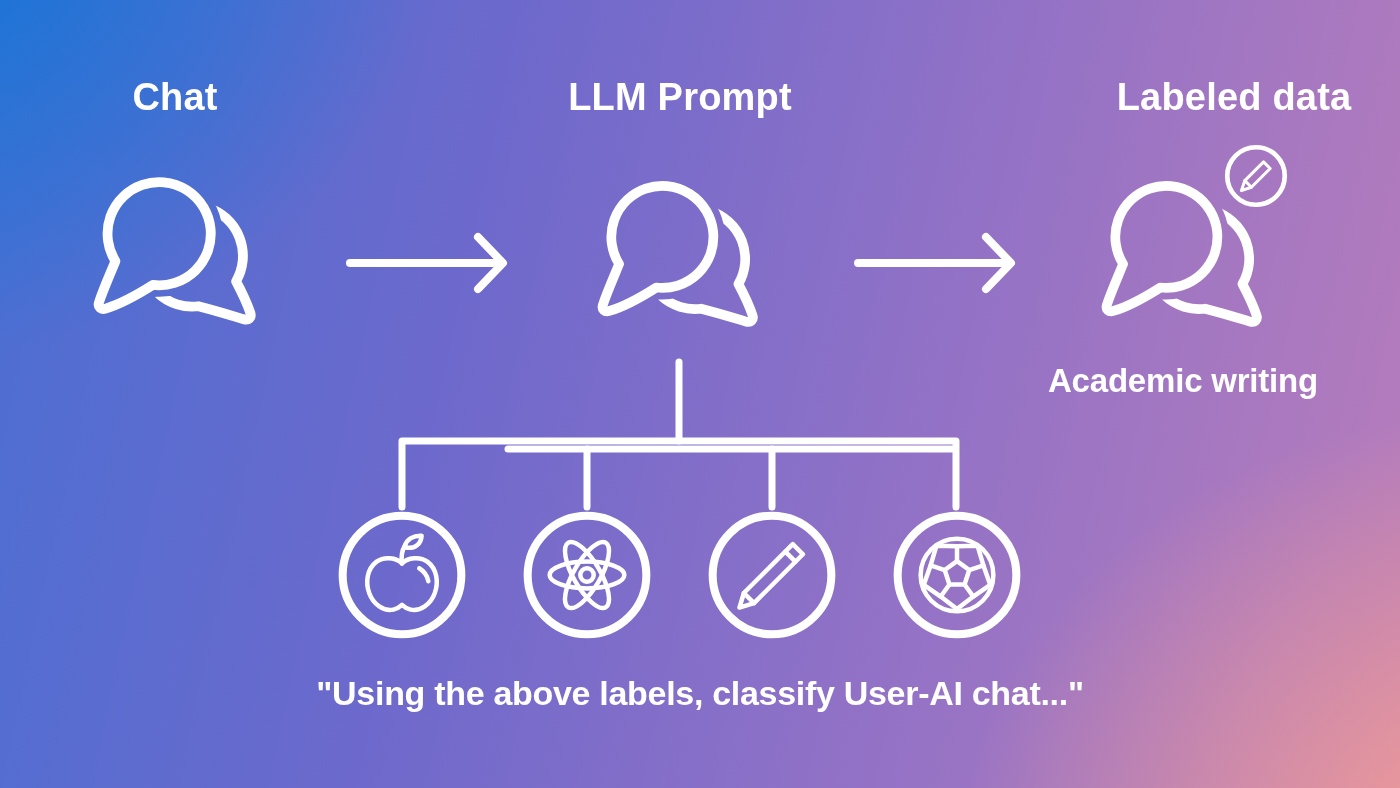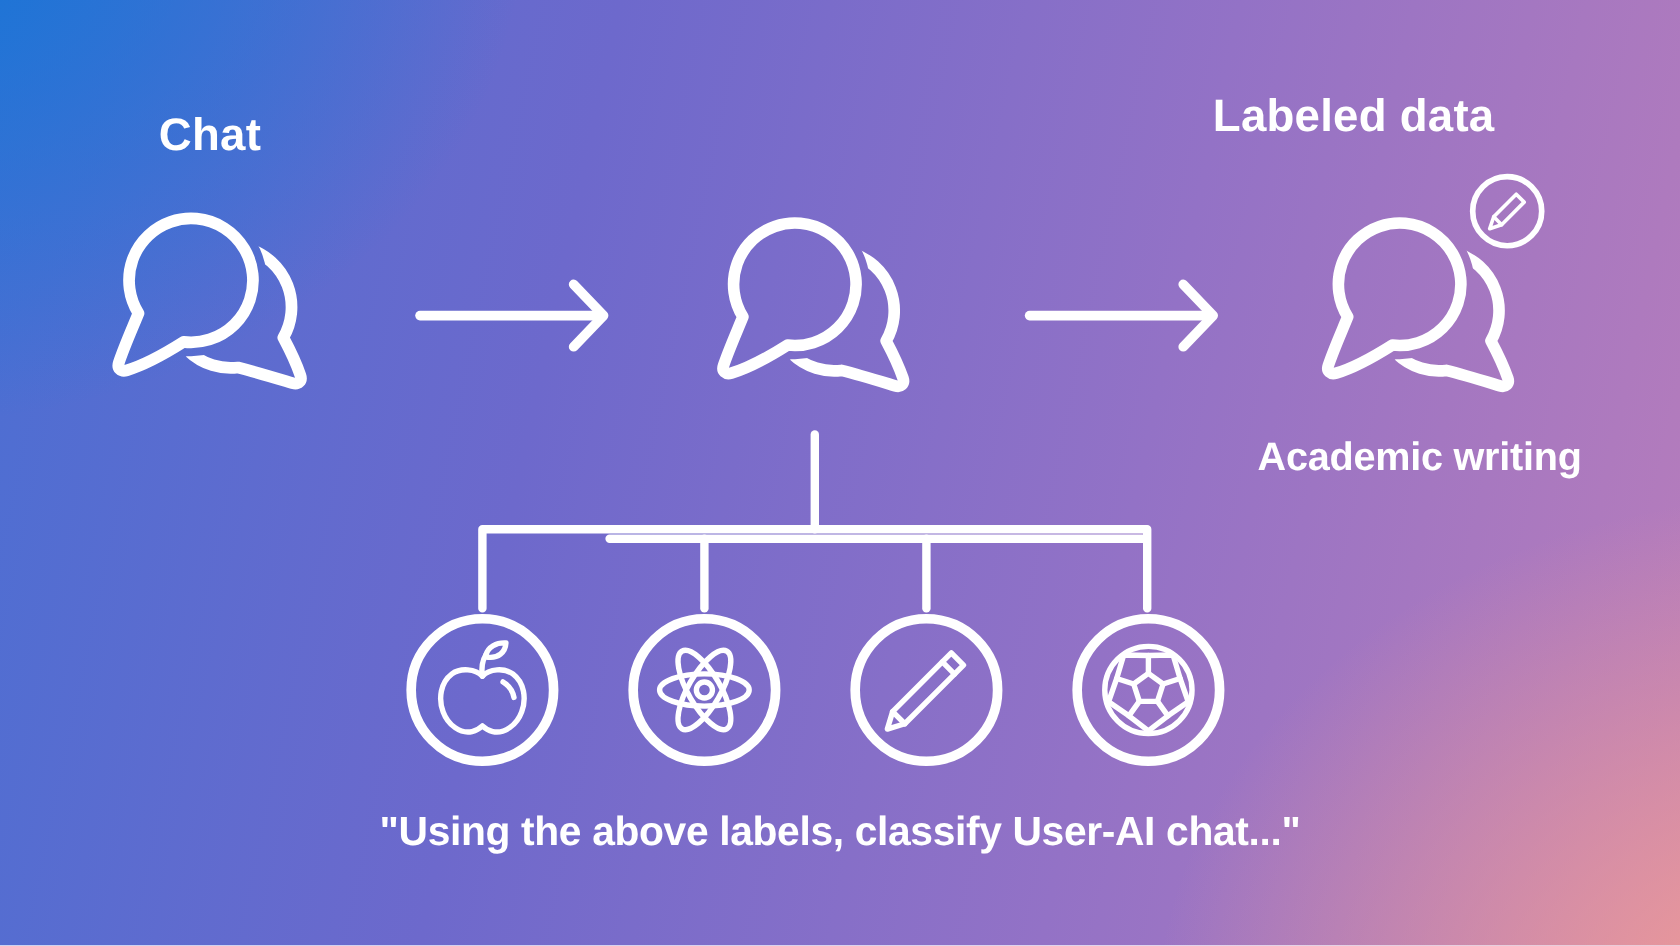--- a/index.html
+++ b/index.html
@@ -80,30 +80,31 @@
 
     <g class="stroke-icon" stroke-width="7">
       <path d="M 679,362 L 679,441"></path>
       <path d="M 402,507 L 402,441 L 956,441 L 956,507"></path>
       <path d="M 508,449 L 952,449"></path>
       <path d="M 587,449 L 587,507"></path>
       <path d="M 772,449 L 772,507"></path>
     </g>
   </svg>
 
-  <div class="stage-label" style="left:55px; top:76px; width:240px;margin-top:16px;">Chat</div>
+  <div class="stage-label" style="left:55px; top:76px; width:240px;">Chat</div>
   <svg class="abs" width="178" height="178" viewBox="0 0 100 100" style="left:88px; top:166px;">
     <use href="#chat-bubbles"></use>
   </svg>
 
+  <div class="stage-label" style="left:540px; top:76px; width:280px;">LLM Prompt</div>
   <svg class="abs" width="176" height="176" viewBox="0 0 100 100" style="left:592px; top:170px;">
     <use href="#chat-bubbles"></use>
   </svg>
 
-  <div class="stage-label" style="left:983px; top:76px; width:290px;text-align:center;">Labeled data</div>
+  <div class="stage-label" style="left:1089px; top:76px; width:290px;text-align:center;">Labeled data</div>
   <svg class="abs" width="176" height="176" viewBox="0 0 100 100" style="left:1096px; top:170px;">
     <use href="#chat-bubbles"></use>
   </svg>
 
   <svg class="abs" width="66" height="66" viewBox="0 0 70 70" style="left:1223px; top:143px;">
     <circle class="stroke-icon" stroke-width="5" cx="35" cy="35" r="30.5"></circle>
     <path class="stroke-icon" stroke-width="3.2" d="M 19.5,50.5 L 23.1,39.9 L 43,20 L 50,27 L 30.1,46.9 Z"></path>
     <path class="stroke-icon" stroke-width="3.2" d="M 23.1,39.9 L 30.1,46.9"></path>
   </svg>
   <div class="sub-label" style="left:1023px; top:362px; width:320px;">Academic writing</div>

